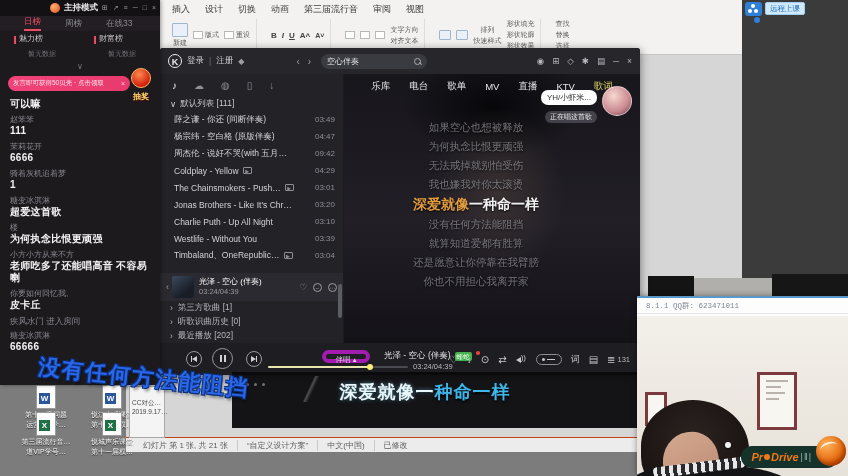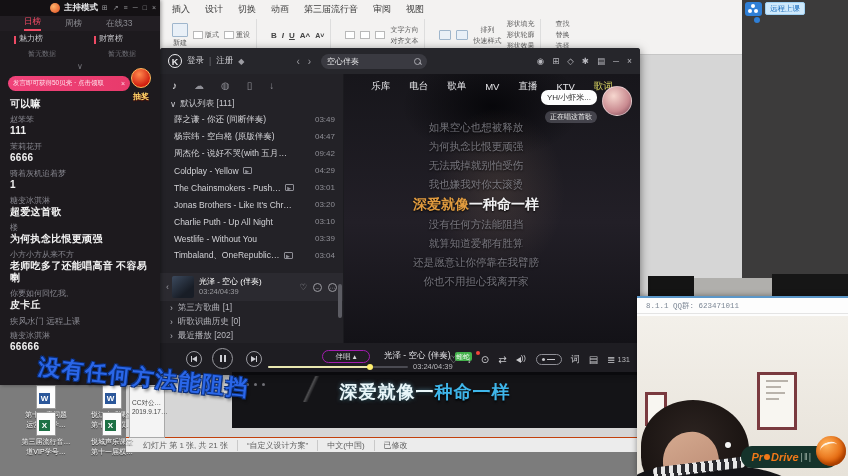--- a/index.html
+++ b/index.html
@@ -121,21 +121,21 @@
   .pbtn{position:absolute;border:1px solid #9a9aa0;border-radius:50%;display:flex;align-items:center;justify-content:center;}
   #btn-prev{left:26px;top:8px;width:16px;height:16px;}
   #btn-play{left:52px;top:5px;width:21px;height:21px;}
   #btn-next{left:86px;top:8px;width:16px;height:16px;}
   .tri{width:0;height:0;border-style:solid;}
   .tri.r{border-width:3px 0 3px 5px;border-color:transparent transparent transparent #cfcfd4;}
   .tri.l{border-width:3px 5px 3px 0;border-color:transparent #cfcfd4 transparent transparent;}
   .bar2{display:flex;gap:2px;}
   .bar2 i{width:2px;height:7px;background:#cfcfd4;}
   .stick{width:1.5px;height:6px;background:#cfcfd4;}
-  #mode-pill{position:absolute;left:162px;top:7px;width:48px;height:13px;border:1px solid #a21caf;border-radius:7px;font-size:7.5px;color:#d5d5d9;text-align:center;line-height:12px;}
+  #mode-pill{position:absolute;left:162px;top:7px;width:48px;height:13px;border:4px solid #a21caf;border-radius:7px;font-size:7.5px;color:#d5d5d9;text-align:center;line-height:12px;}
   #pb-title{position:absolute;left:224px;top:7px;font-size:8.5px;color:#e2e2e6;display:flex;align-items:center;gap:4px;}
   #pb-badge{background:#43b14b;color:#fff;font-size:6.5px;padding:0 2px;border-radius:2px;line-height:9px;}
   #pb-reddot{width:4px;height:4px;border-radius:50%;background:#f2453a;margin-top:-7px;}
   #pb-track{position:absolute;left:108px;top:23px;width:140px;height:2px;background:#4a4a52;border-radius:1px;}
   #pb-fill{width:102px;height:2px;background:#e9e7b0;border-radius:1px;}
   #pb-knob{position:absolute;left:99px;top:-2px;width:6px;height:6px;border-radius:50%;background:#ffef6e;}
   #pb-time{position:absolute;left:253px;top:19px;font-size:7.5px;color:#b9b9bd;}
   #pb-right{position:absolute;right:10px;top:0;height:32px;display:flex;align-items:center;gap:9px;color:#c9c9cd;font-size:10px;}
   #vol{position:relative;width:11px;height:9px;}
   #vol::before{content:"";position:absolute;left:0;top:2px;border-style:solid;border-width:3px 0 3px 5px;border-color:transparent transparent transparent #c9c9cd;transform:rotate(180deg);}
@@ -394,21 +394,21 @@
           <div class="msg-name">小方小方从来不方</div>
           <div class="msg-text">老师吃多了还能唱高音 不容易喇</div>
         </div>
 
         <div class="msg">
           <div class="msg-name">你要如何回忆我,</div>
           <div class="msg-text">皮卡丘</div>
         </div>
 
         <div class="msg system">
-          <div class="msg-name">疾风水门 远程上课</div>
+          <div class="msg-name">疾风水门 进入房间</div>
 
         </div>
 
         <div class="msg">
           <div class="msg-name">糖变冰淇淋</div>
           <div class="msg-text">66666</div>
         </div>
       </div>
   </div>
 

